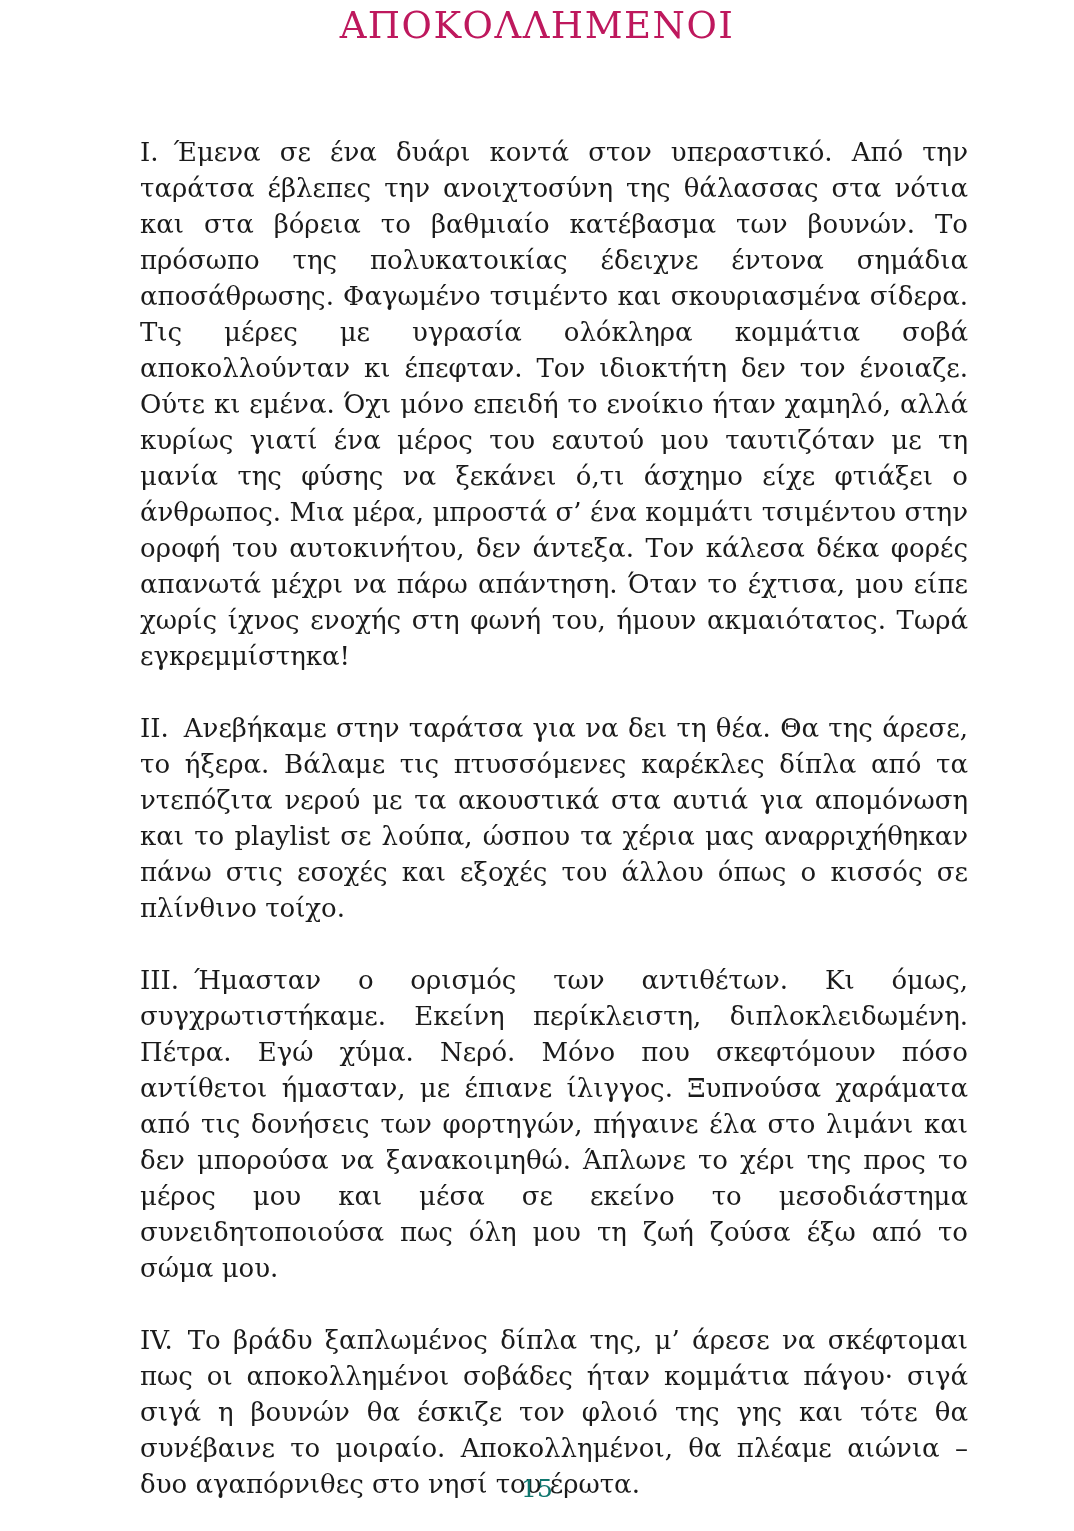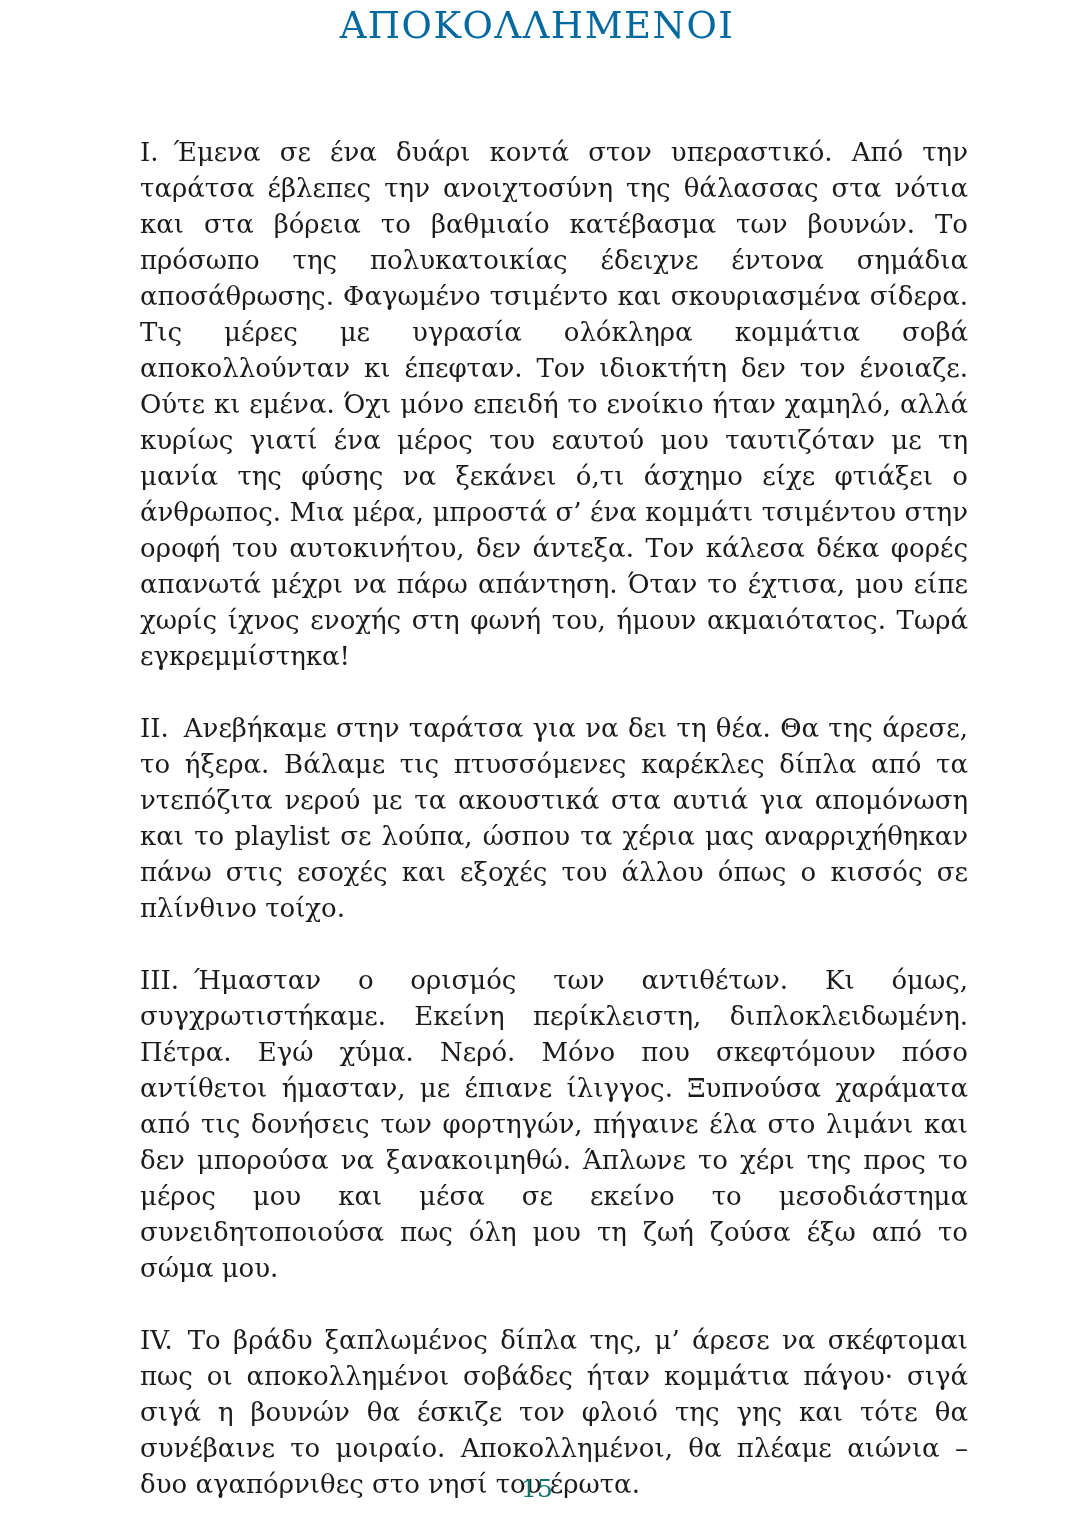--- a/index.html
+++ b/index.html
@@ -19,21 +19,21 @@
   .title {
     position: absolute;
     top: 4px;
     left: 0;
     right: 0;
     margin: 0;
     text-align: center;
     font-size: 37px;
     font-weight: normal;
     letter-spacing: 1.5px;
-    color: #0369a1;
+    color: #be185d;
   }
   .text-block {
     position: absolute;
     left: 140px;
     top: 126px;
     width: 828px;
     text-align: justify;
     font-size: 26px;
     line-height: 36px;
   }

